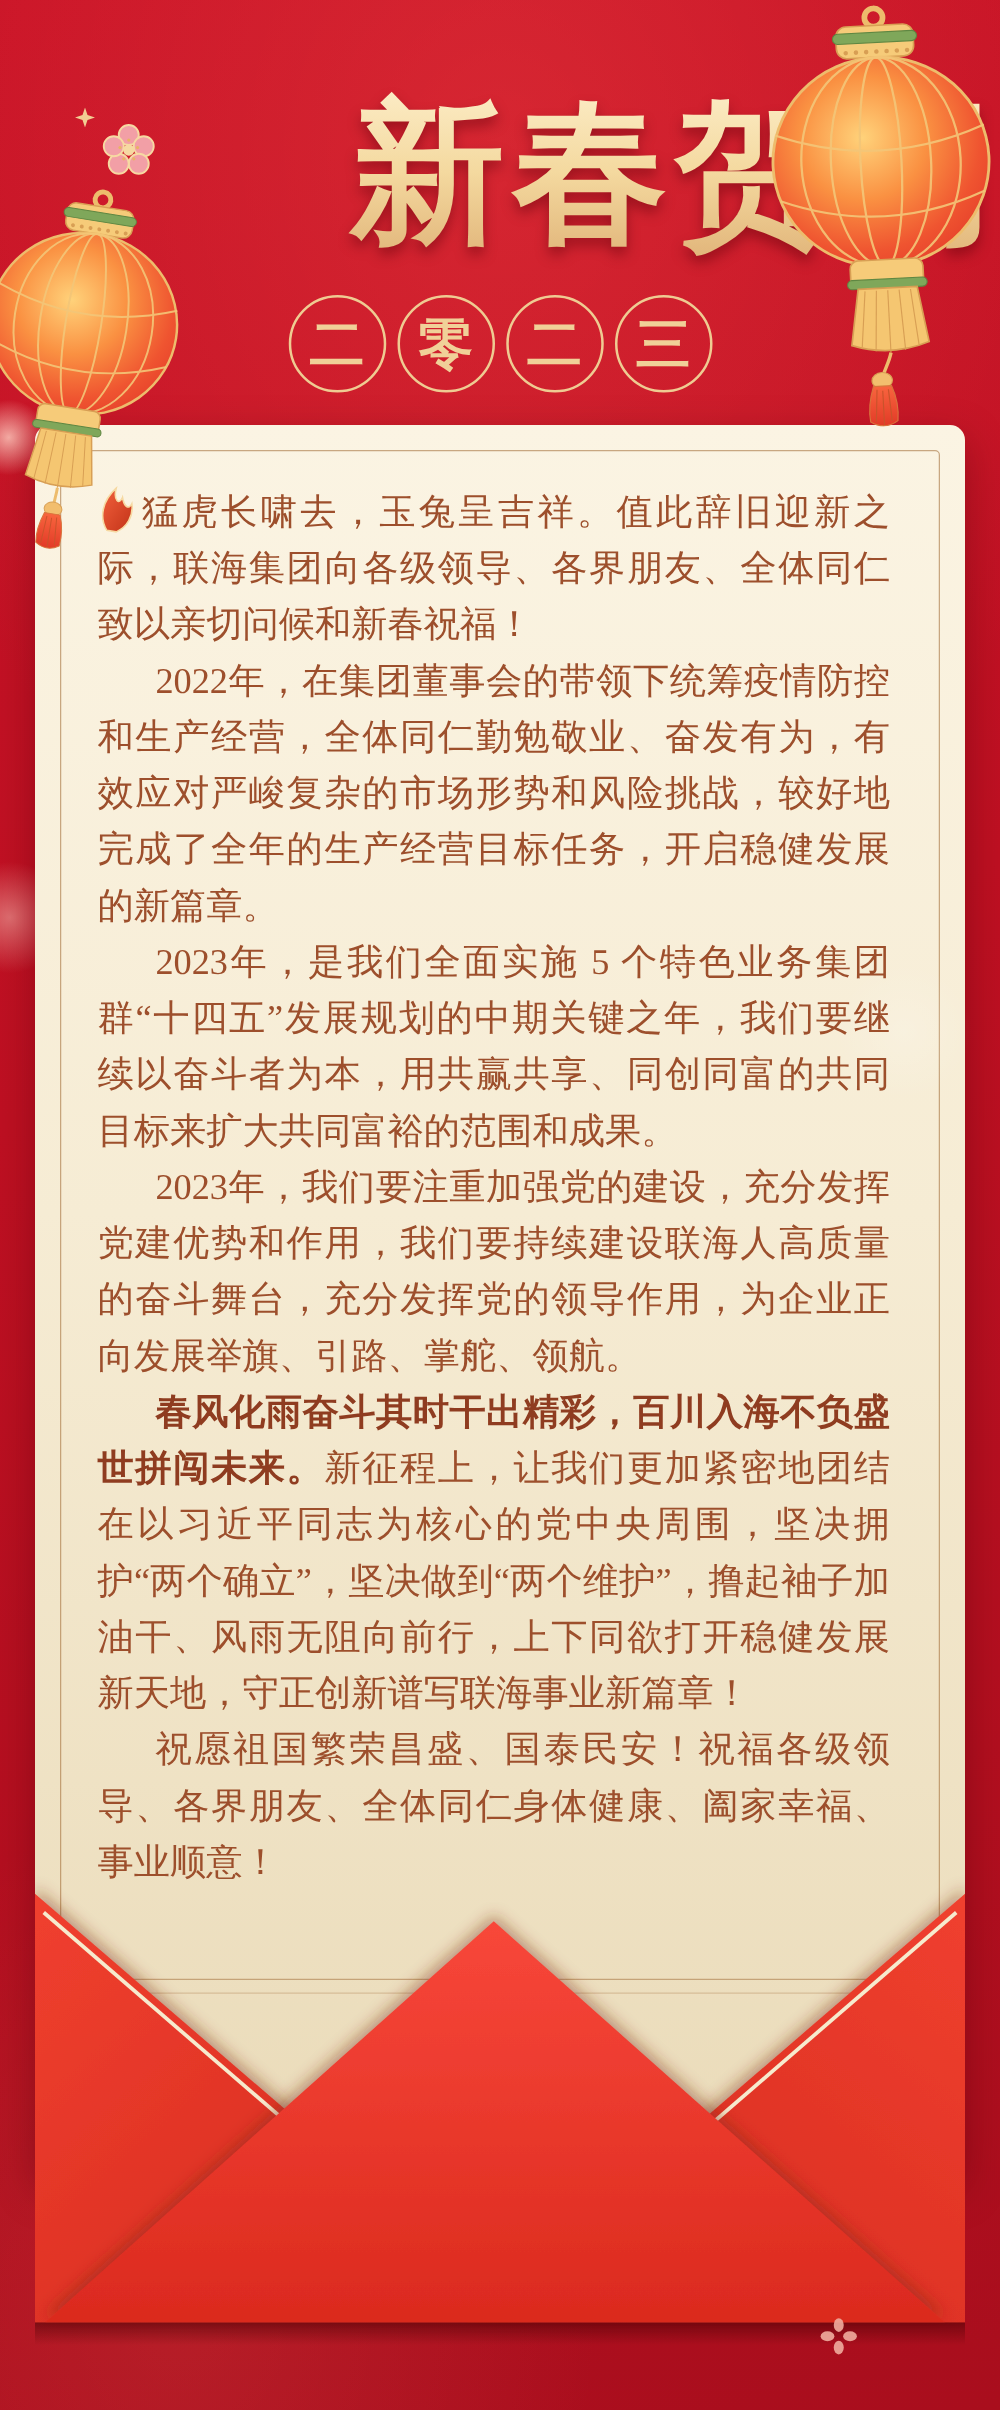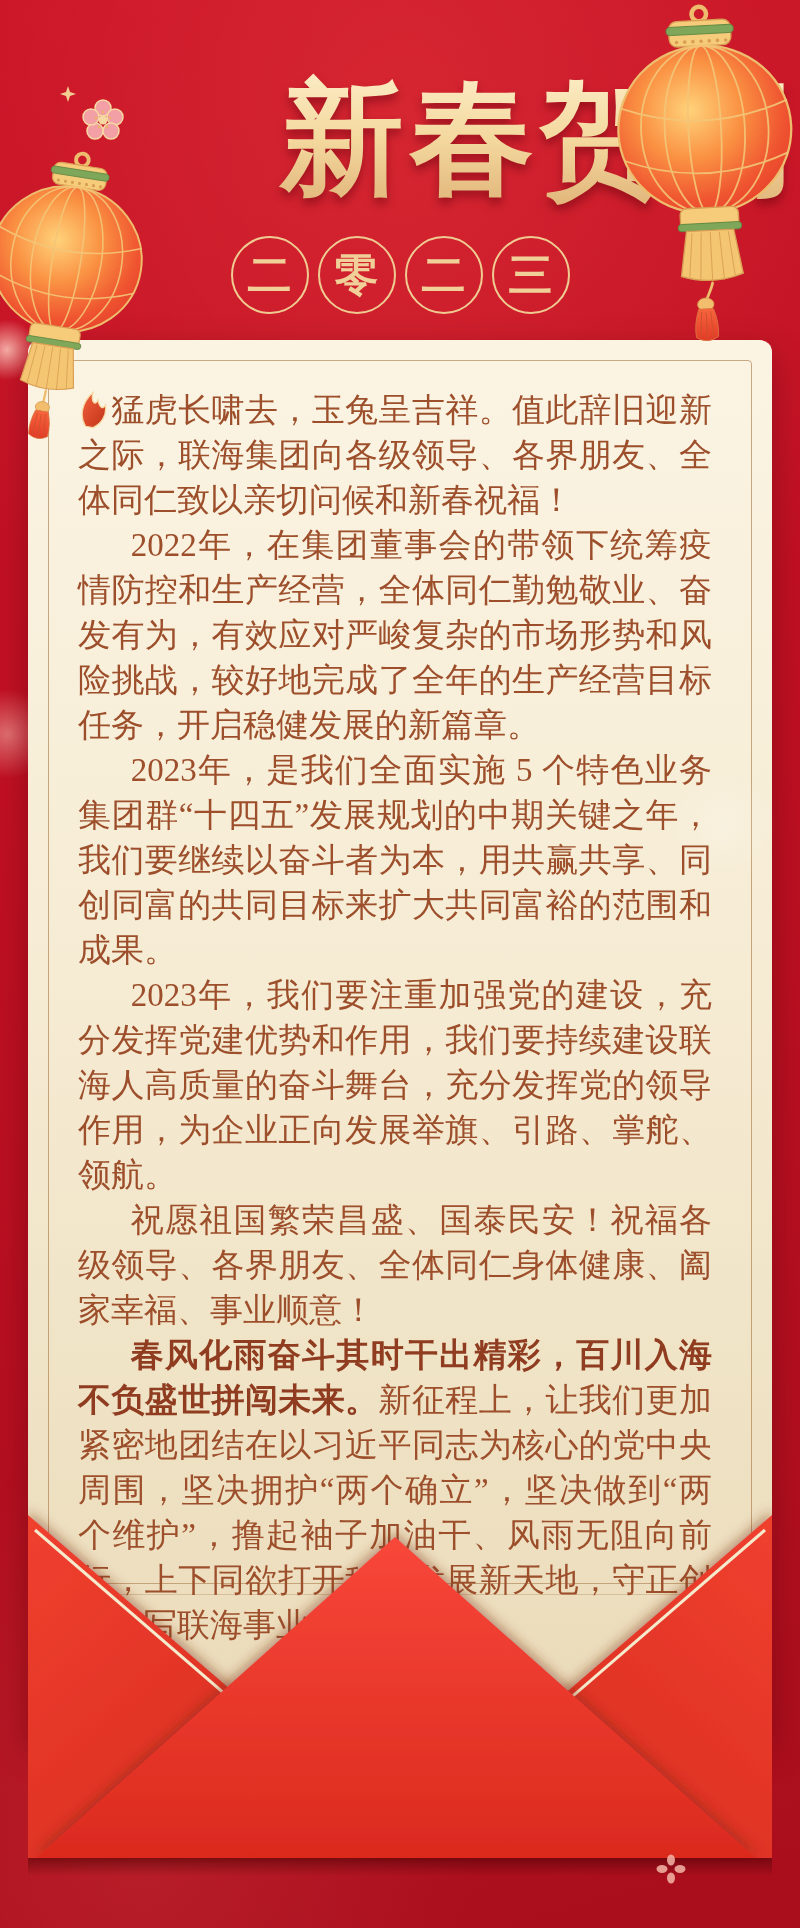--- a/index.html
+++ b/index.html
@@ -33,21 +33,21 @@
     background:linear-gradient(180deg,#FBF4E3 0%,#F6ECD4 45%,#EADBB9 100%);
     box-shadow:0 12px 32px rgba(80,4,10,.4);}
   .card-inner{position:absolute;inset:20px;border:1px solid rgba(158,104,50,.55);border-radius:4px;}
   .paper-rule{position:absolute;left:21px;right:21px;height:1px;background:rgba(158,104,50,.5);}
   .rule-1{top:1243px;}
   .rule-2{top:1254px;opacity:.55;}
   .card-glow{position:absolute;left:640px;top:430px;width:110px;height:110px;border-radius:50%;
     background:radial-gradient(circle,rgba(255,255,255,.5) 0%,rgba(255,255,255,0) 70%);opacity:.35;}
 
   .letter-body{position:absolute;left:50px;top:48px;width:634px;
-    font-size:33px;line-height:45px;color:#9D4F2C;text-align:justify;}
+    font-size:29px;line-height:45px;color:#9D4F2C;text-align:justify;}
   .letter-body p{margin:0;text-indent:1.6em;}
   .letter-body p.para-first{text-indent:0;}
   .letter-body b{color:#8F3C20;}
   .flame{vertical-align:-8px;margin-right:3px;}
 
   
   .envelope{position:absolute;left:28px;top:1490px;}
 
   
   .lantern{position:absolute;}
@@ -107,22 +107,22 @@
             <linearGradient id="gFlame" x1="0" y1="0" x2="1" y2="1">
               <stop offset="0" stop-color="#F2603C"></stop>
               <stop offset="1" stop-color="#C23318"></stop>
             </linearGradient>
           </defs>
           <path d="M6,28 C1,20 3,9 12,1 C10,9 14,12 16,7 C17,13 20,15 22,11 C23,19 19,26 12,29 Z" fill="url(#gFlame)" stroke="#F6D9A2" stroke-width="1"></path>
         </svg><b></b><span>猛虎长啸去，玉兔呈吉祥。值此辞旧迎新之际，联海集团向各级领导、各界朋友、全体同仁致以亲切问候和新春祝福！</span></p>
     <p><b></b><span>2022年，在集团董事会的带领下统筹疫情防控和生产经营，全体同仁勤勉敬业、奋发有为，有效应对严峻复杂的市场形势和风险挑战，较好地完成了全年的生产经营目标任务，开启稳健发展的新篇章。</span></p>
     <p><b></b><span>2023年，是我们全面实施 5 个特色业务集团群“十四五”发展规划的中期关键之年，我们要继续以奋斗者为本，用共赢共享、同创同富的共同目标来扩大共同富裕的范围和成果。</span></p>
     <p><b></b><span>2023年，我们要注重加强党的建设，充分发挥党建优势和作用，我们要持续建设联海人高质量的奋斗舞台，充分发挥党的领导作用，为企业正向发展举旗、引路、掌舵、领航。</span></p>
+    <p><b>春风化雨奋斗其时干出精彩，百川入海不负盛世拼闯未来。</b><span>新征程上，让我们更加紧密地团结在以习近平同志为核心的党中央周围，坚决拥护“两个确立”，坚决做到“两个维护”，撸起袖子加油干、风雨无阻向前行，上下同欲打开稳健发展新天地，守正创新谱写联海事业新篇章！</span></p>
     <p><b></b><span>祝愿祖国繁荣昌盛、国泰民安！祝福各级领导、各界朋友、全体同仁身体健康、阖家幸福、事业顺意！</span></p>
-    <p><b>春风化雨奋斗其时干出精彩，百川入海不负盛世拼闯未来。</b><span>新征程上，让我们更加紧密地团结在以习近平同志为核心的党中央周围，坚决拥护“两个确立”，坚决做到“两个维护”，撸起袖子加油干、风雨无阻向前行，上下同欲打开稳健发展新天地，守正创新谱写联海事业新篇章！</span></p>
   </div>
 </div>
 
 <svg class="envelope" width="744" height="392" viewBox="0 0 744 392">
   <defs>
     <linearGradient id="gFlapL" x1="0" y1="0" x2="1" y2="1">
       <stop offset="0" stop-color="#F0402F"></stop>
         <stop offset="1" stop-color="#D1271C"></stop>
     </linearGradient>
     <linearGradient id="gFlapR" x1="1" y1="0" x2="0" y2="1">

